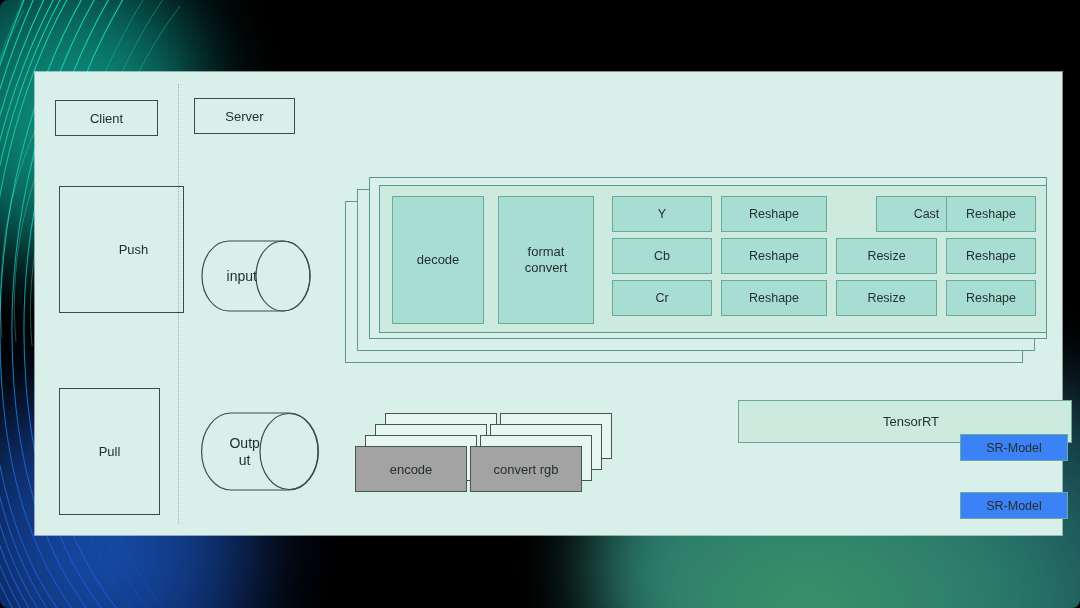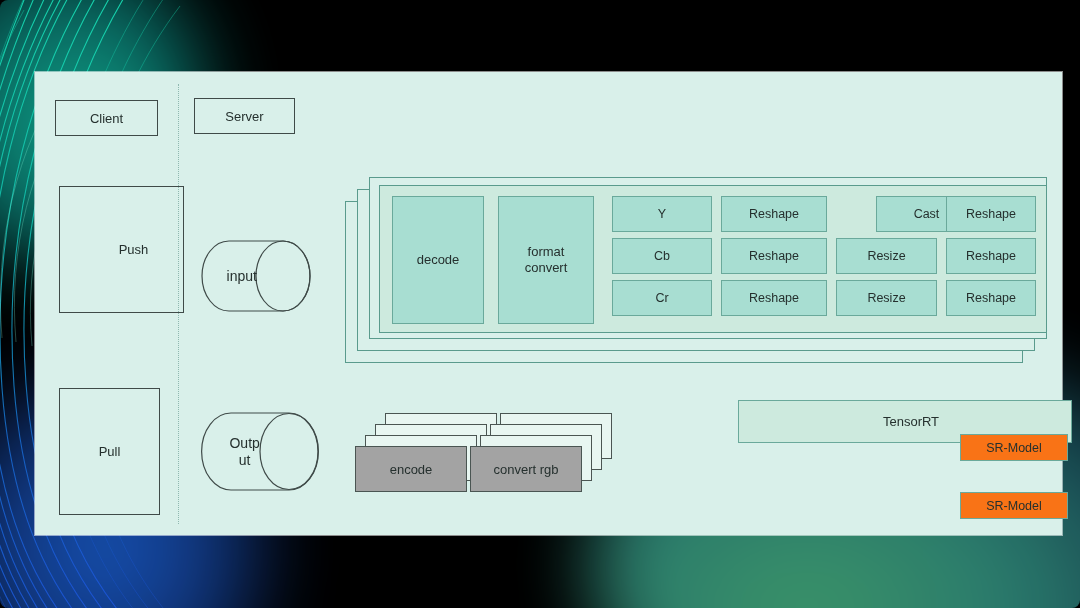--- a/index.html
+++ b/index.html
@@ -68,21 +68,21 @@
   .opstack .s2{left:20px;top:22px;width:110px;height:44px;}
   .opstack .s1{left:30px;top:11px;width:110px;height:44px;}
   .opstack .face{left:0;top:44px;width:110px;height:44px;background:#a3a3a3;
                  display:flex;align-items:center;justify-content:center;
                  font-size:13px;color:#25302e;}
 
   
   .accel{position:absolute;border:1px solid #6aa99b;background:#cdeade;
          display:flex;align-items:center;justify-content:center;
          font-size:13px;color:#25302e;}
-  .srmodel{position:absolute;border:1px solid #6aa99b;background:#f97316;
+  .srmodel{position:absolute;border:1px solid #6aa99b;background:#3b82f6;
            display:flex;align-items:center;justify-content:center;
            font-size:12.5px;color:#25302e;}
 </style>
 </head>
 <body>
 
 <div id="stage">
 
   <div class="bg-glow" id="glow-tl"></div>
   <div class="bg-glow" id="glow-bl"></div>

